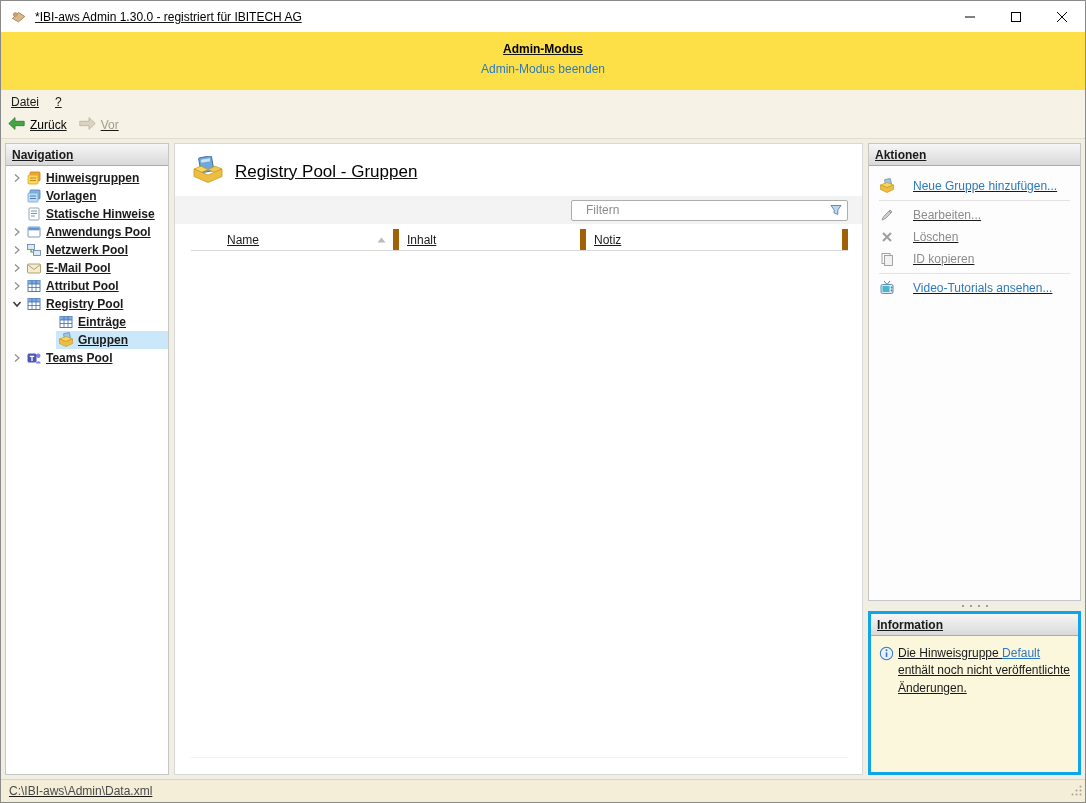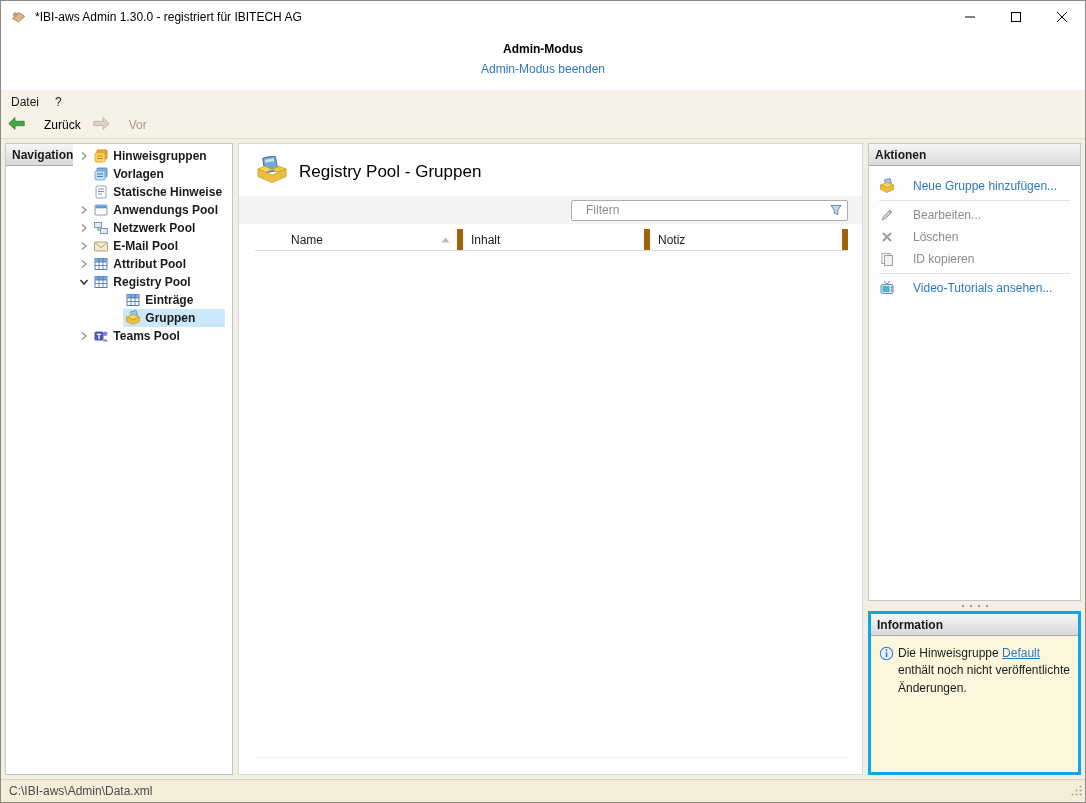--- a/index.html
+++ b/index.html
@@ -1,46 +1,46 @@
 <!DOCTYPE html>
 <html><head>
 <meta charset="utf-8">
 <style>
   * { box-sizing: border-box; margin: 0; padding: 0; }
   html,body { width:1086px; height:803px; }
   body { font-family:"Liberation Sans", sans-serif; font-size:12px; color:#1a1a1a; background:#fff; }
-  .window { width:1086px; height:803px; display:flex; flex-direction:column; border:1px solid #8a8a8a; background:#F1EEE4; overflow:hidden; }
+  .window { width:1086px; height:803px; display:flex; flex-direction:column; border:1px solid #8a8a8a; background:#F1EEE4; overflow:hidden;text-decoration:underline; }
 
   
   .titlebar { height:31px; background:#ffffff; display:flex; align-items:center; padding-left:9px; flex:0 0 auto; }
   .app-icon { width:17px; height:17px; margin-right:8px; flex:0 0 auto; }
   .title-text { flex:1; color:#000; white-space:nowrap; overflow:hidden; }
   .win-controls { display:flex; height:100%; flex:0 0 auto; }
   .win-btn { width:46px; height:100%; display:flex; align-items:center; justify-content:center; cursor:default; }
 
   
-  .admin-banner { height:58px; background:#ffffff; text-align:center; padding-top:10px; flex:0 0 auto; }
+  .admin-banner { height:58px; background:#fde047; text-align:center; padding-top:10px; flex:0 0 auto; }
   .ab-title { font-weight:bold; color:#000; }
   .ab-link { display:inline-block; margin-top:6px; color:#2E79BE; cursor:pointer; }
 
   
   .menubar { height:22px; background:#F6F2E6; display:flex; align-items:flex-end; padding-left:2px; flex:0 0 auto; }
   .menu-item { padding:3px 8px; cursor:default; }
   .toolbar { height:27px; background:#F6F2E6; display:flex; align-items:center; padding-left:7px; gap:12px; border-bottom:1px solid #E3DDCB; flex:0 0 auto; }
-  .tool-btn { display:flex; align-items:center; gap:19px; }
+  .tool-btn { display:flex; align-items:center; gap:5px; }
   .tool-btn .tool-label { color:#000; }
   .tool-btn.disabled .tool-label { color:#A59D86; }
 
   
   .content { flex:1; min-height:0; display:flex; padding:4px; gap:5px; background:#F1EEE4; }
 
   .panel-header { height:22px; background:linear-gradient(#F6F6F6,#D9D9D9); border-bottom:1px solid #ABABAB; font-weight:bold; padding:4px 0 0 6px; flex:0 0 auto; }
 
   
-  .nav-panel { width:228px; background:#fff; border:1px solid #C6C6C6; display:flex; flex-direction:row; flex:0 0 auto; }
+  .nav-panel { width:164px; background:#fff; border:1px solid #C6C6C6; display:flex; flex-direction:column; flex:0 0 auto; }
   .tree { padding-top:3px; overflow:hidden; }
   .tree-row { display:flex; align-items:center; height:18px; padding-left:4px; cursor:default; }
   .chev { width:14px; height:18px; display:flex; align-items:center; justify-content:center; flex:0 0 auto; }
   .level1 .chev { width:46px; }
   .row-inner { display:flex; align-items:center; gap:4px; height:18px; flex:1; min-width:0; padding:0 3px 0 2px; }
   .tree-row.sel .row-inner { background:#CBE8FA; }
   .t-icon { width:16px; height:16px; flex:0 0 auto; }
   .t-label { font-weight:600; white-space:nowrap; }
 
   

